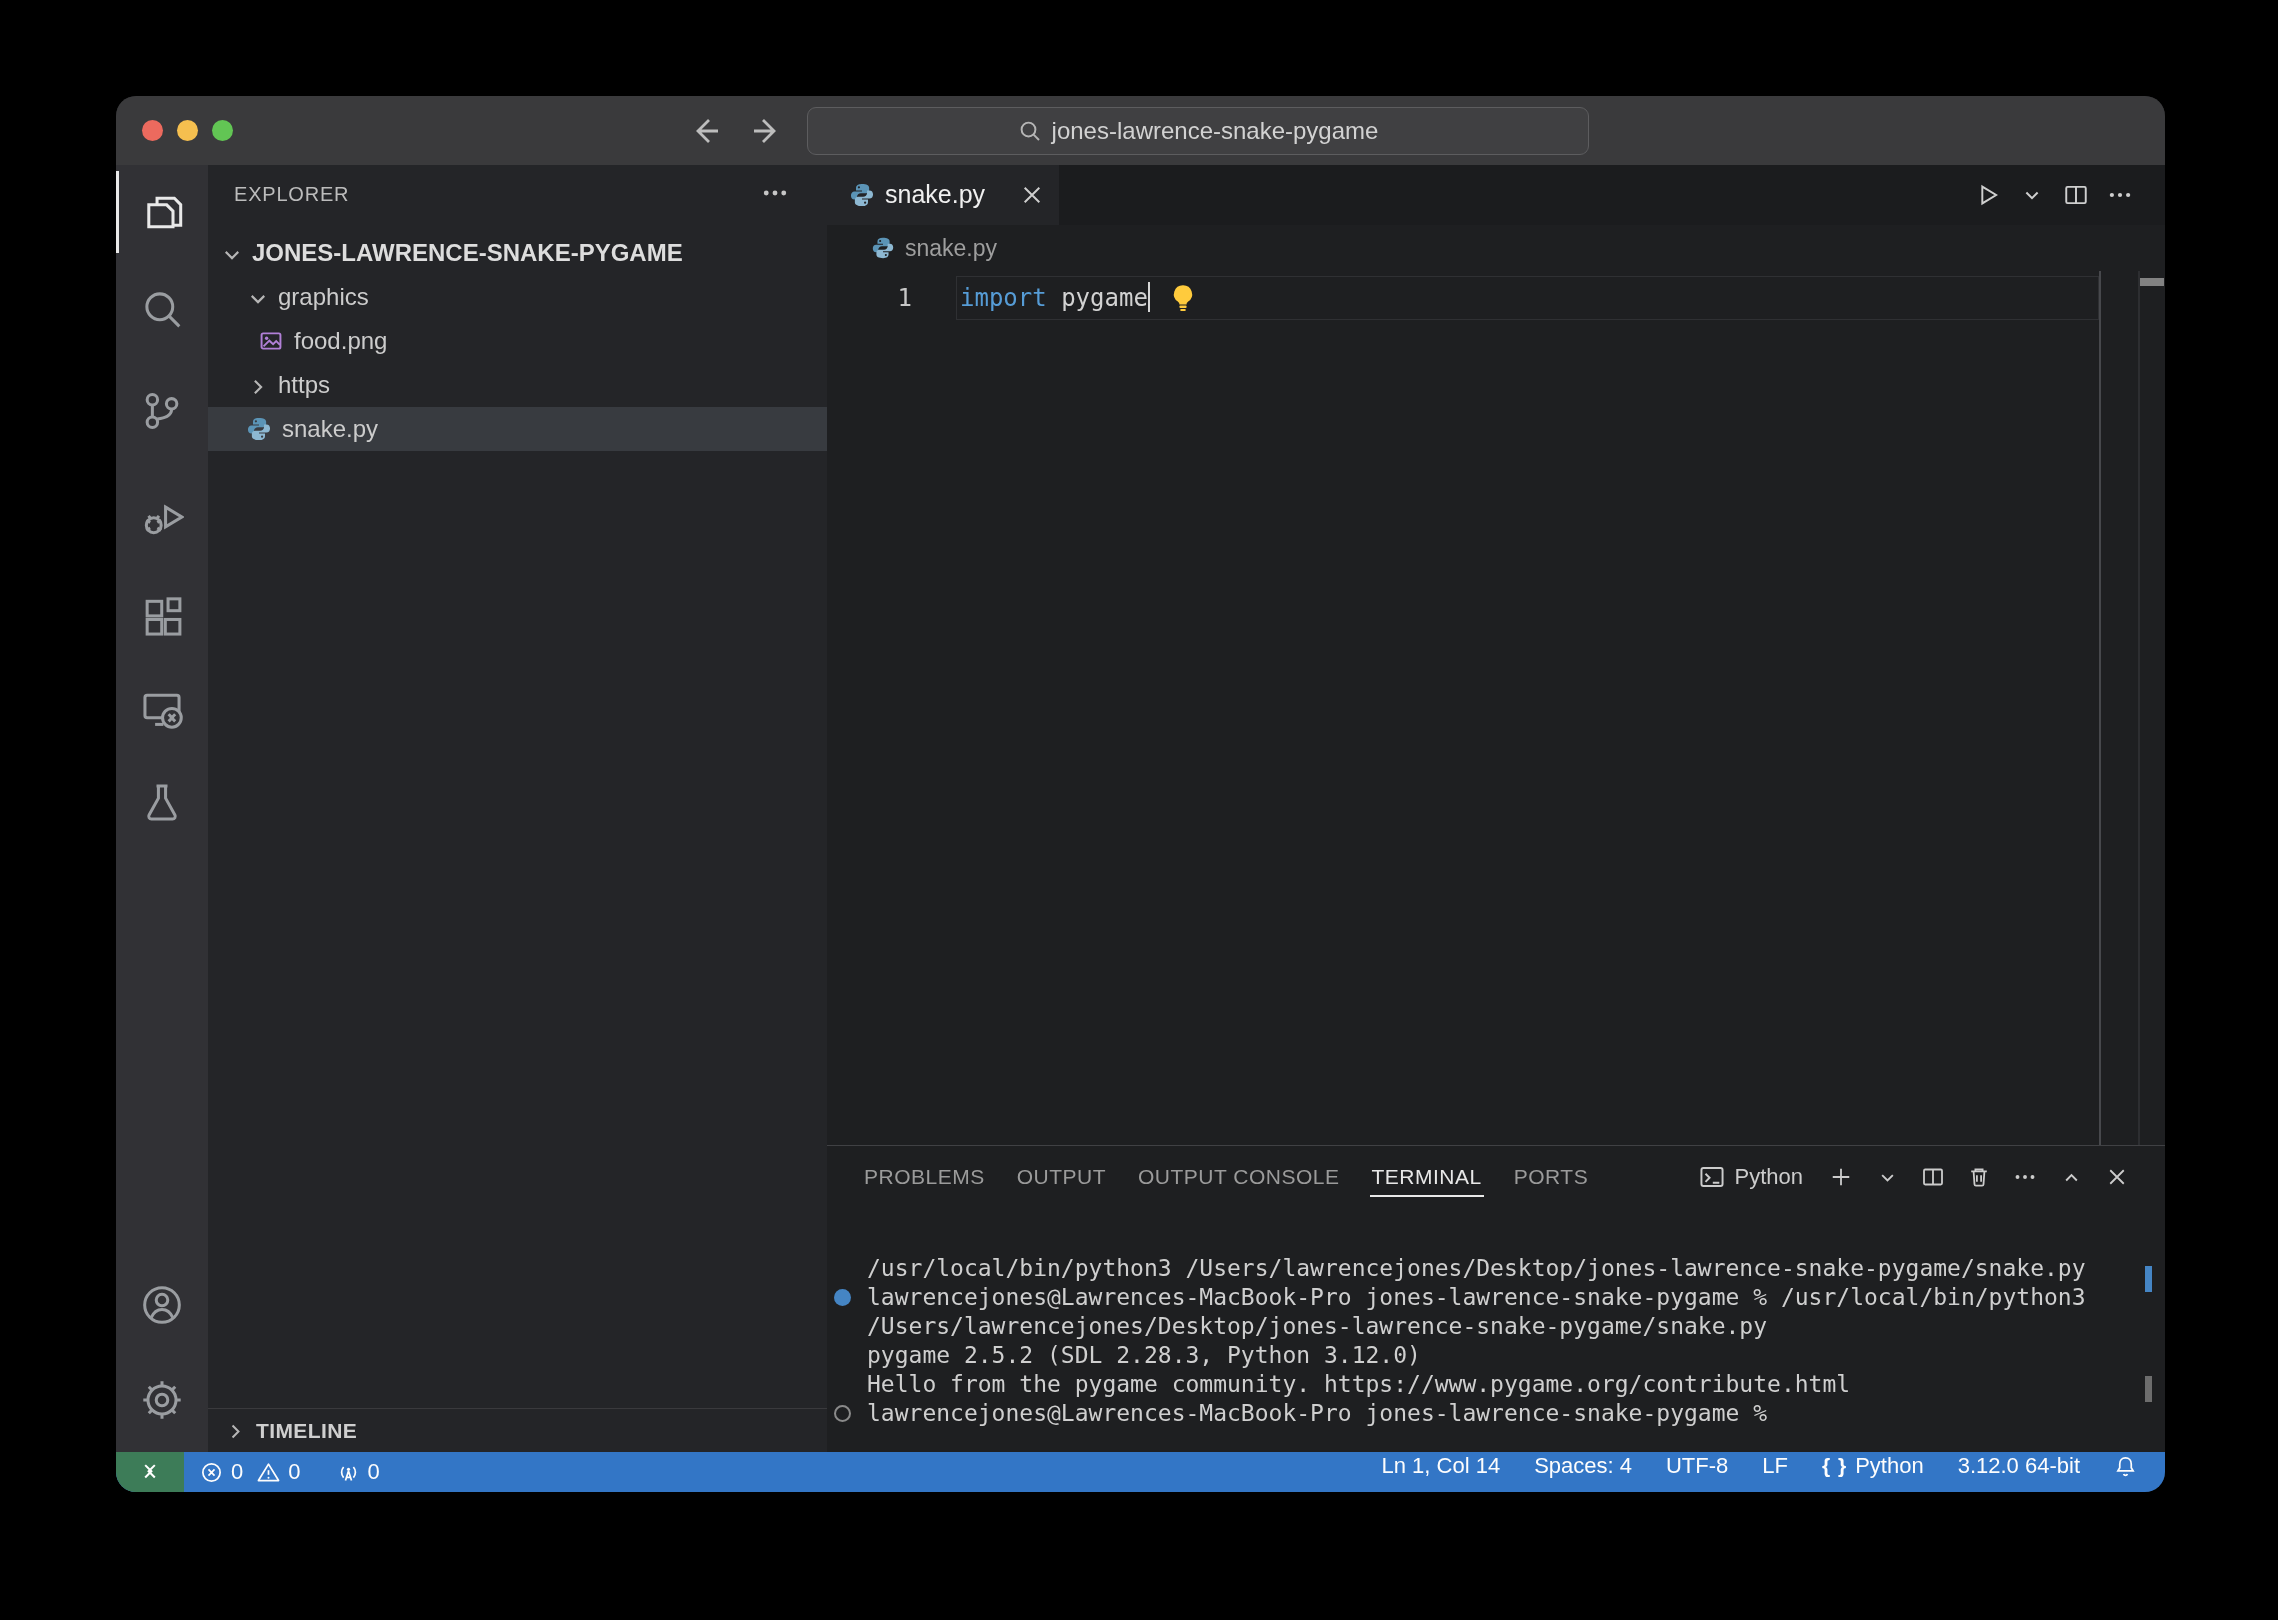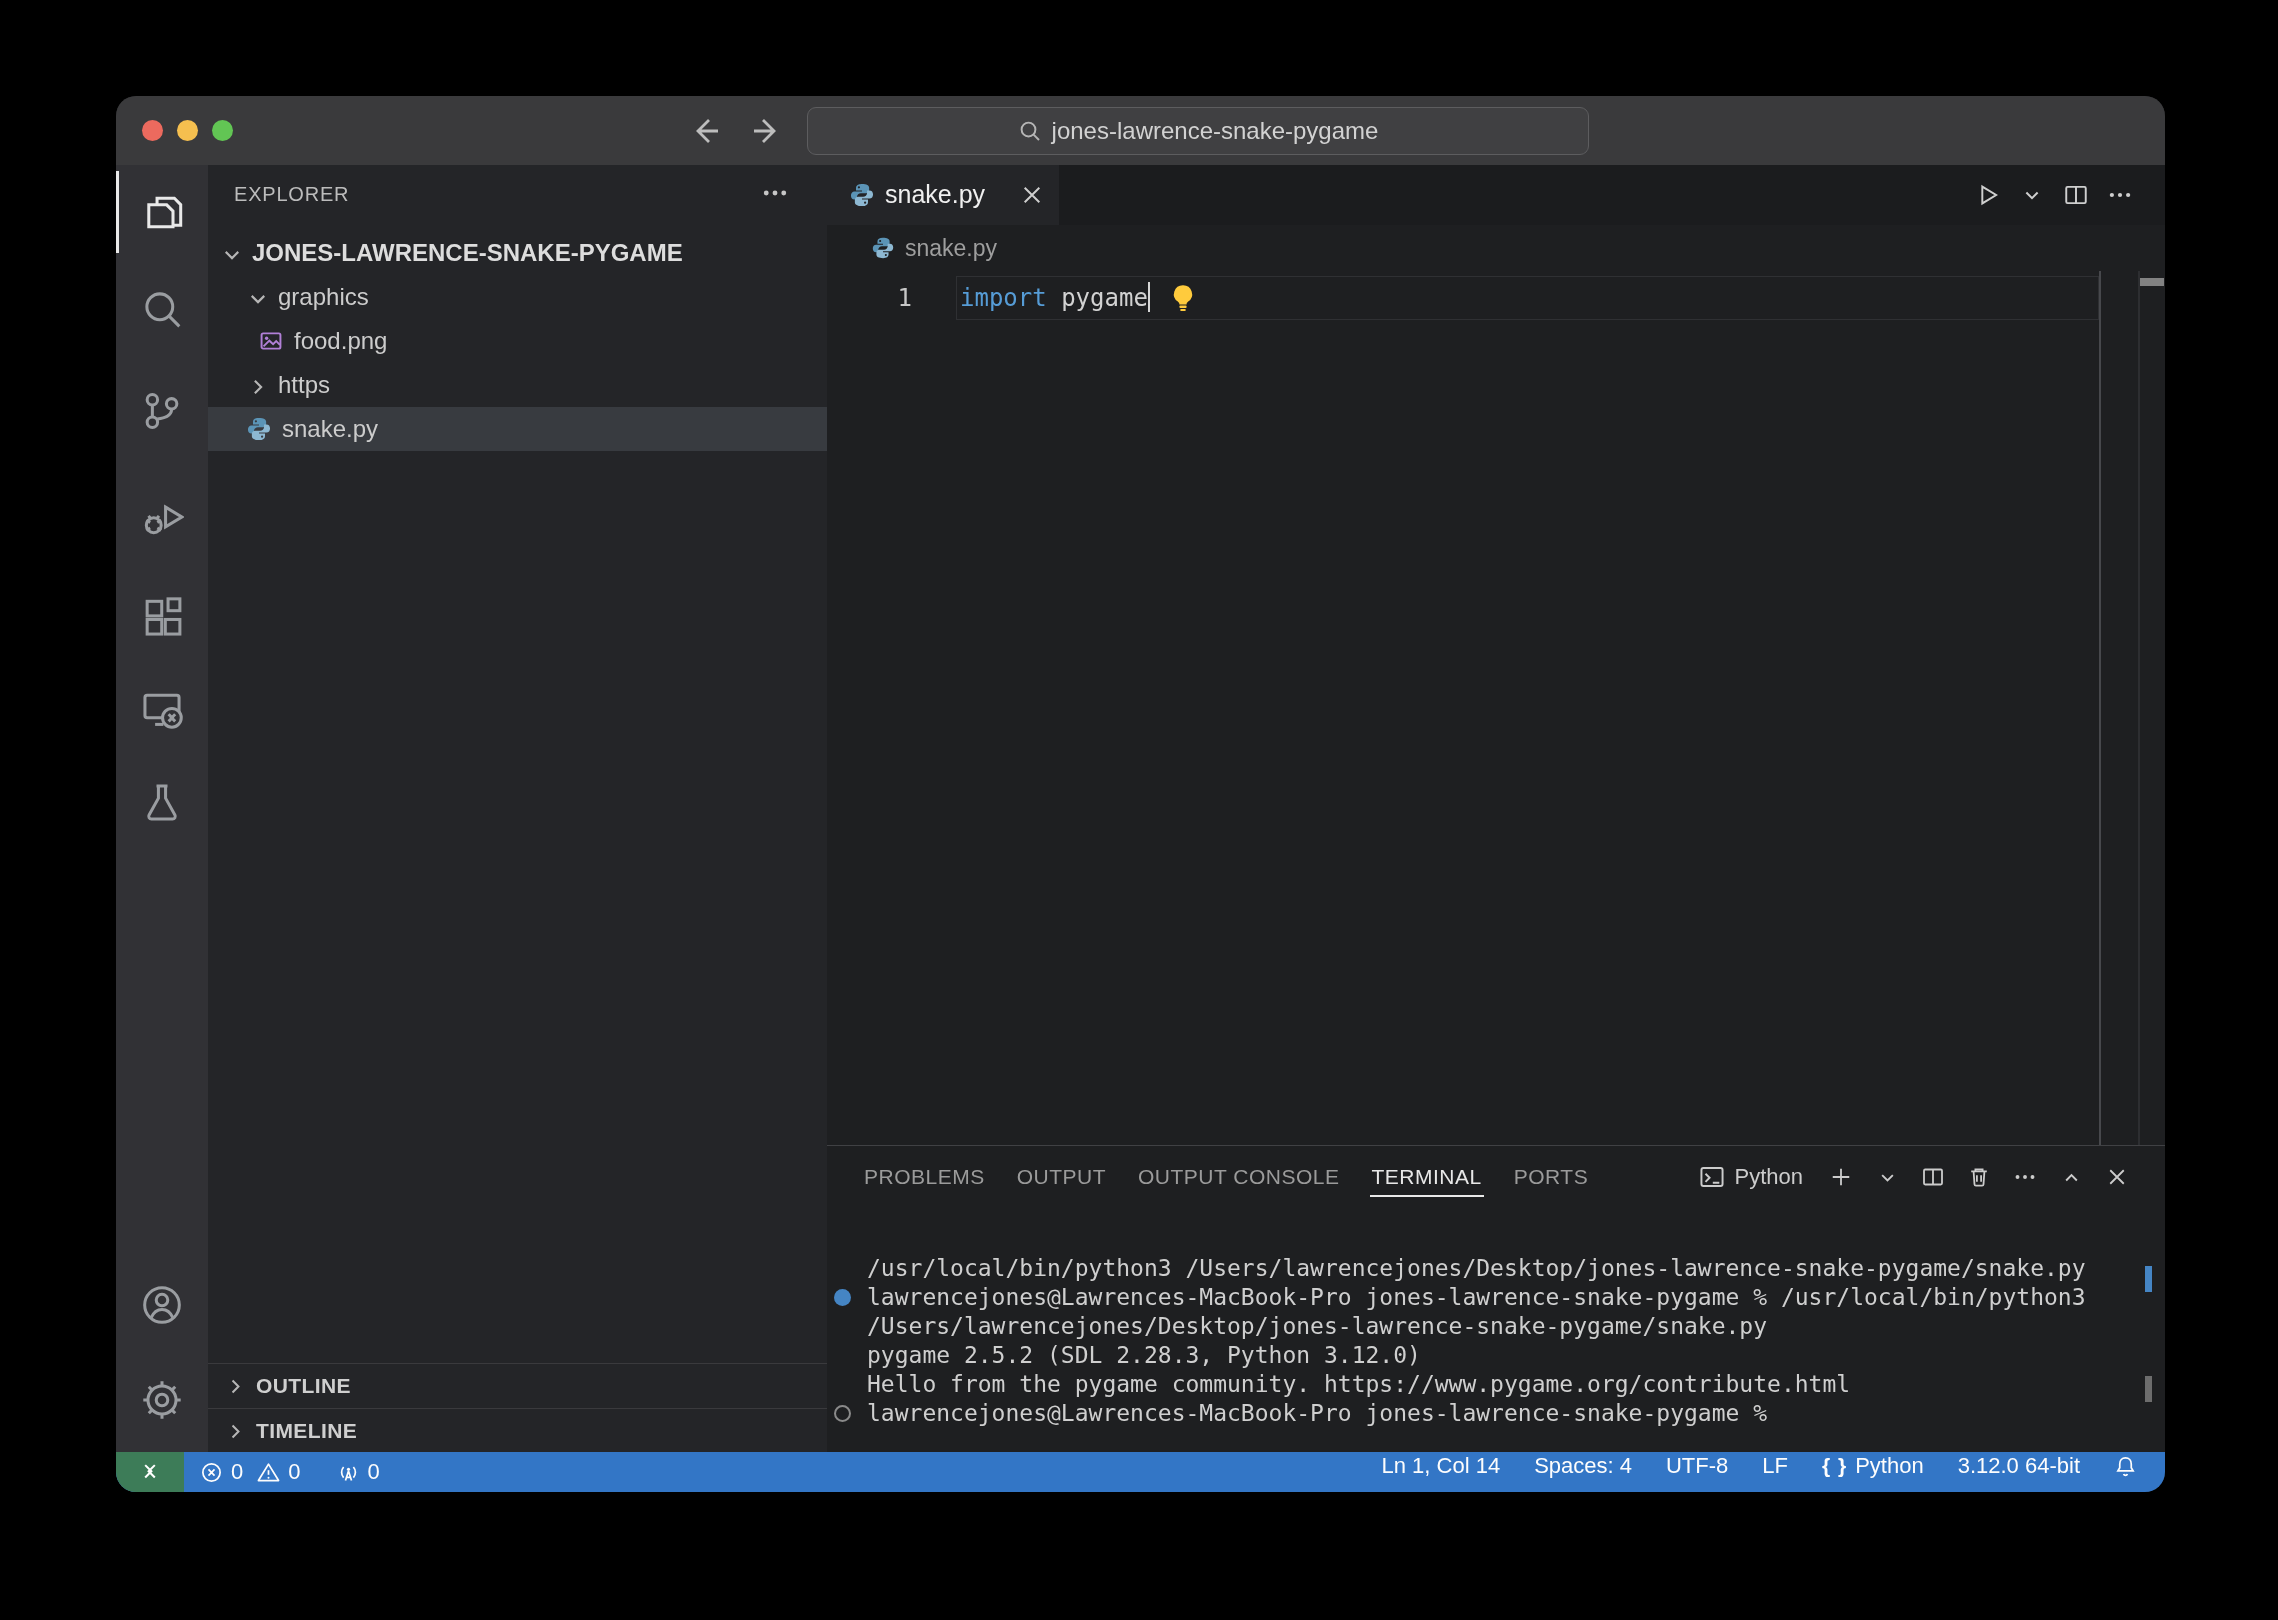--- a/index.html
+++ b/index.html
@@ -260,28 +260,20 @@
       <div class="tree-row row-snake selected">
         <span class="fic" style="left:38px">
           <svg viewBox="0 0 16 16">
             <path fill="#5b94b6" d="M7.9 1.2c-2.3 0-3.6.9-3.6 2.4v1.6h3.7v.6H3.4C2 5.8 1.2 6.9 1.2 8.3c0 1.5.8 2.5 2.2 2.5h1.5V9.2c0-1.3 1.1-2.3 2.4-2.3h3.2c1.1 0 1.9-.9 1.9-2V3.6c0-1.5-1.5-2.4-4.5-2.4zM6.1 2.6a.7.7 0 1 1 0 1.4.7.7 0 0 1 0-1.4z"></path>
             <path fill="#8db8d2" d="M8.1 14.8c2.3 0 3.6-.9 3.6-2.4v-1.6H8v-.6h4.6c1.4 0 2.2-1.1 2.2-2.5 0-1.5-.8-2.5-2.2-2.5h-1.5v1.6c0 1.3-1.1 2.3-2.4 2.3H5.5c-1.1 0-1.9.9-1.9 2v1.3c0 1.5 1.5 2.4 4.5 2.4zm1.8-1.4a.7.7 0 1 1 0-1.4.7.7 0 0 1 0 1.4z"></path>
           </svg>
         </span>
         <span class="lbl" style="left:74px">snake.py</span>
       </div>
 
-      <div class="sb-section sec-outline">
-        <span class="chev">
-          <svg viewBox="0 0 16 16" fill="none" stroke="currentColor" stroke-width="1.7">
-              <path d="M5.5 3 10.5 8 5.5 13"></path>
-            </svg>
-        </span>
-        <span class="lbl">OUTLINE</span>
-      </div>
       <div class="sb-section sec-timeline">
         <span class="chev">
           <svg viewBox="0 0 16 16" fill="none" stroke="currentColor" stroke-width="1.7">
               <path d="M5.5 3 10.5 8 5.5 13"></path>
             </svg>
         </span>
         <span class="lbl">TIMELINE</span>
       </div>
     </div>
 

